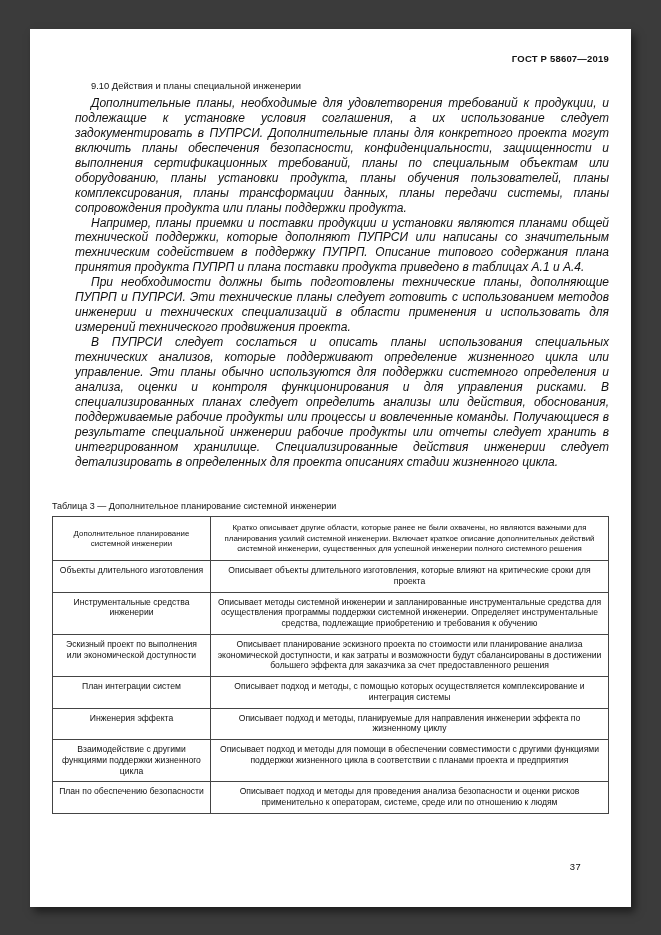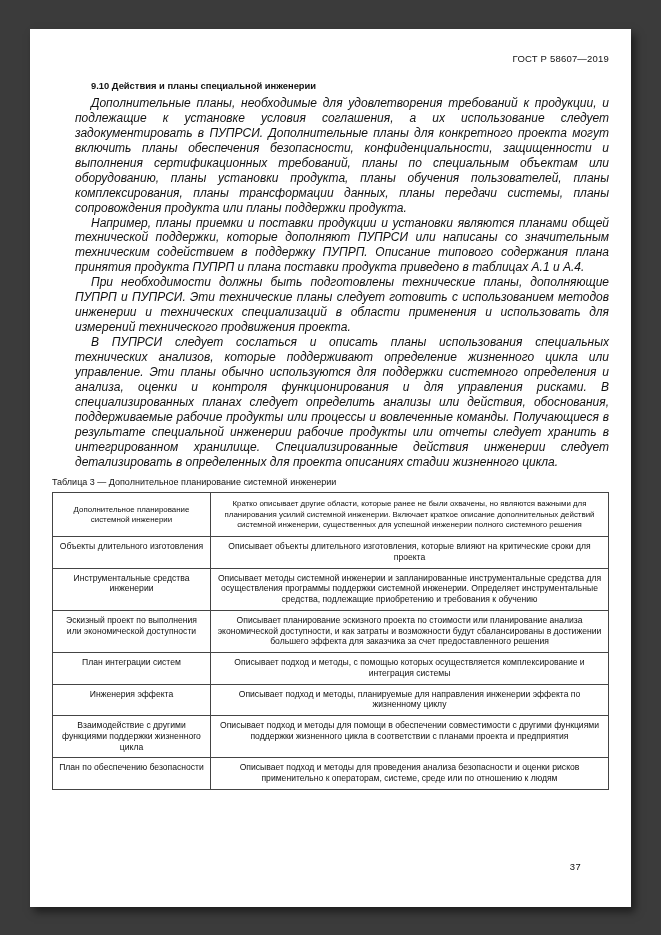--- a/index.html
+++ b/index.html
@@ -14,42 +14,42 @@
     position:absolute;
     left:30px; top:29px;
     width:601px; height:878px;
     background:#ffffff;
     box-shadow:4px 5px 8px rgba(0,0,0,0.5);
     padding:24px 22px 0 22px;
     color:#111;
   }
   .doc-header {
     text-align:right;
-    font-weight:normal;
+    font-weight:bold;
     font-size:9.5px;
     letter-spacing:.2px;
     margin-bottom:16px;
   }
   .text-block { margin-left:23px; }
   .section-heading {
     font-size:9.4px;
-    font-weight:bold;
+    font-weight:normal;
     text-indent:16px;
     margin-bottom:5px;
   }
   .para {
     font-size:12px;
     line-height:1.245;
     text-align:justify;
     text-indent:16px;
     font-style:italic;
   }
   .table-caption {
     font-size:9px;
-    margin-top:8px;
+    margin-top:32px;
     margin-bottom:5px;
   }
   table.t3 {
     width:100%;
     border-collapse:collapse;
     table-layout:fixed;
   }
   table.t3 td {
     border:1px solid #444;
     vertical-align:top;

